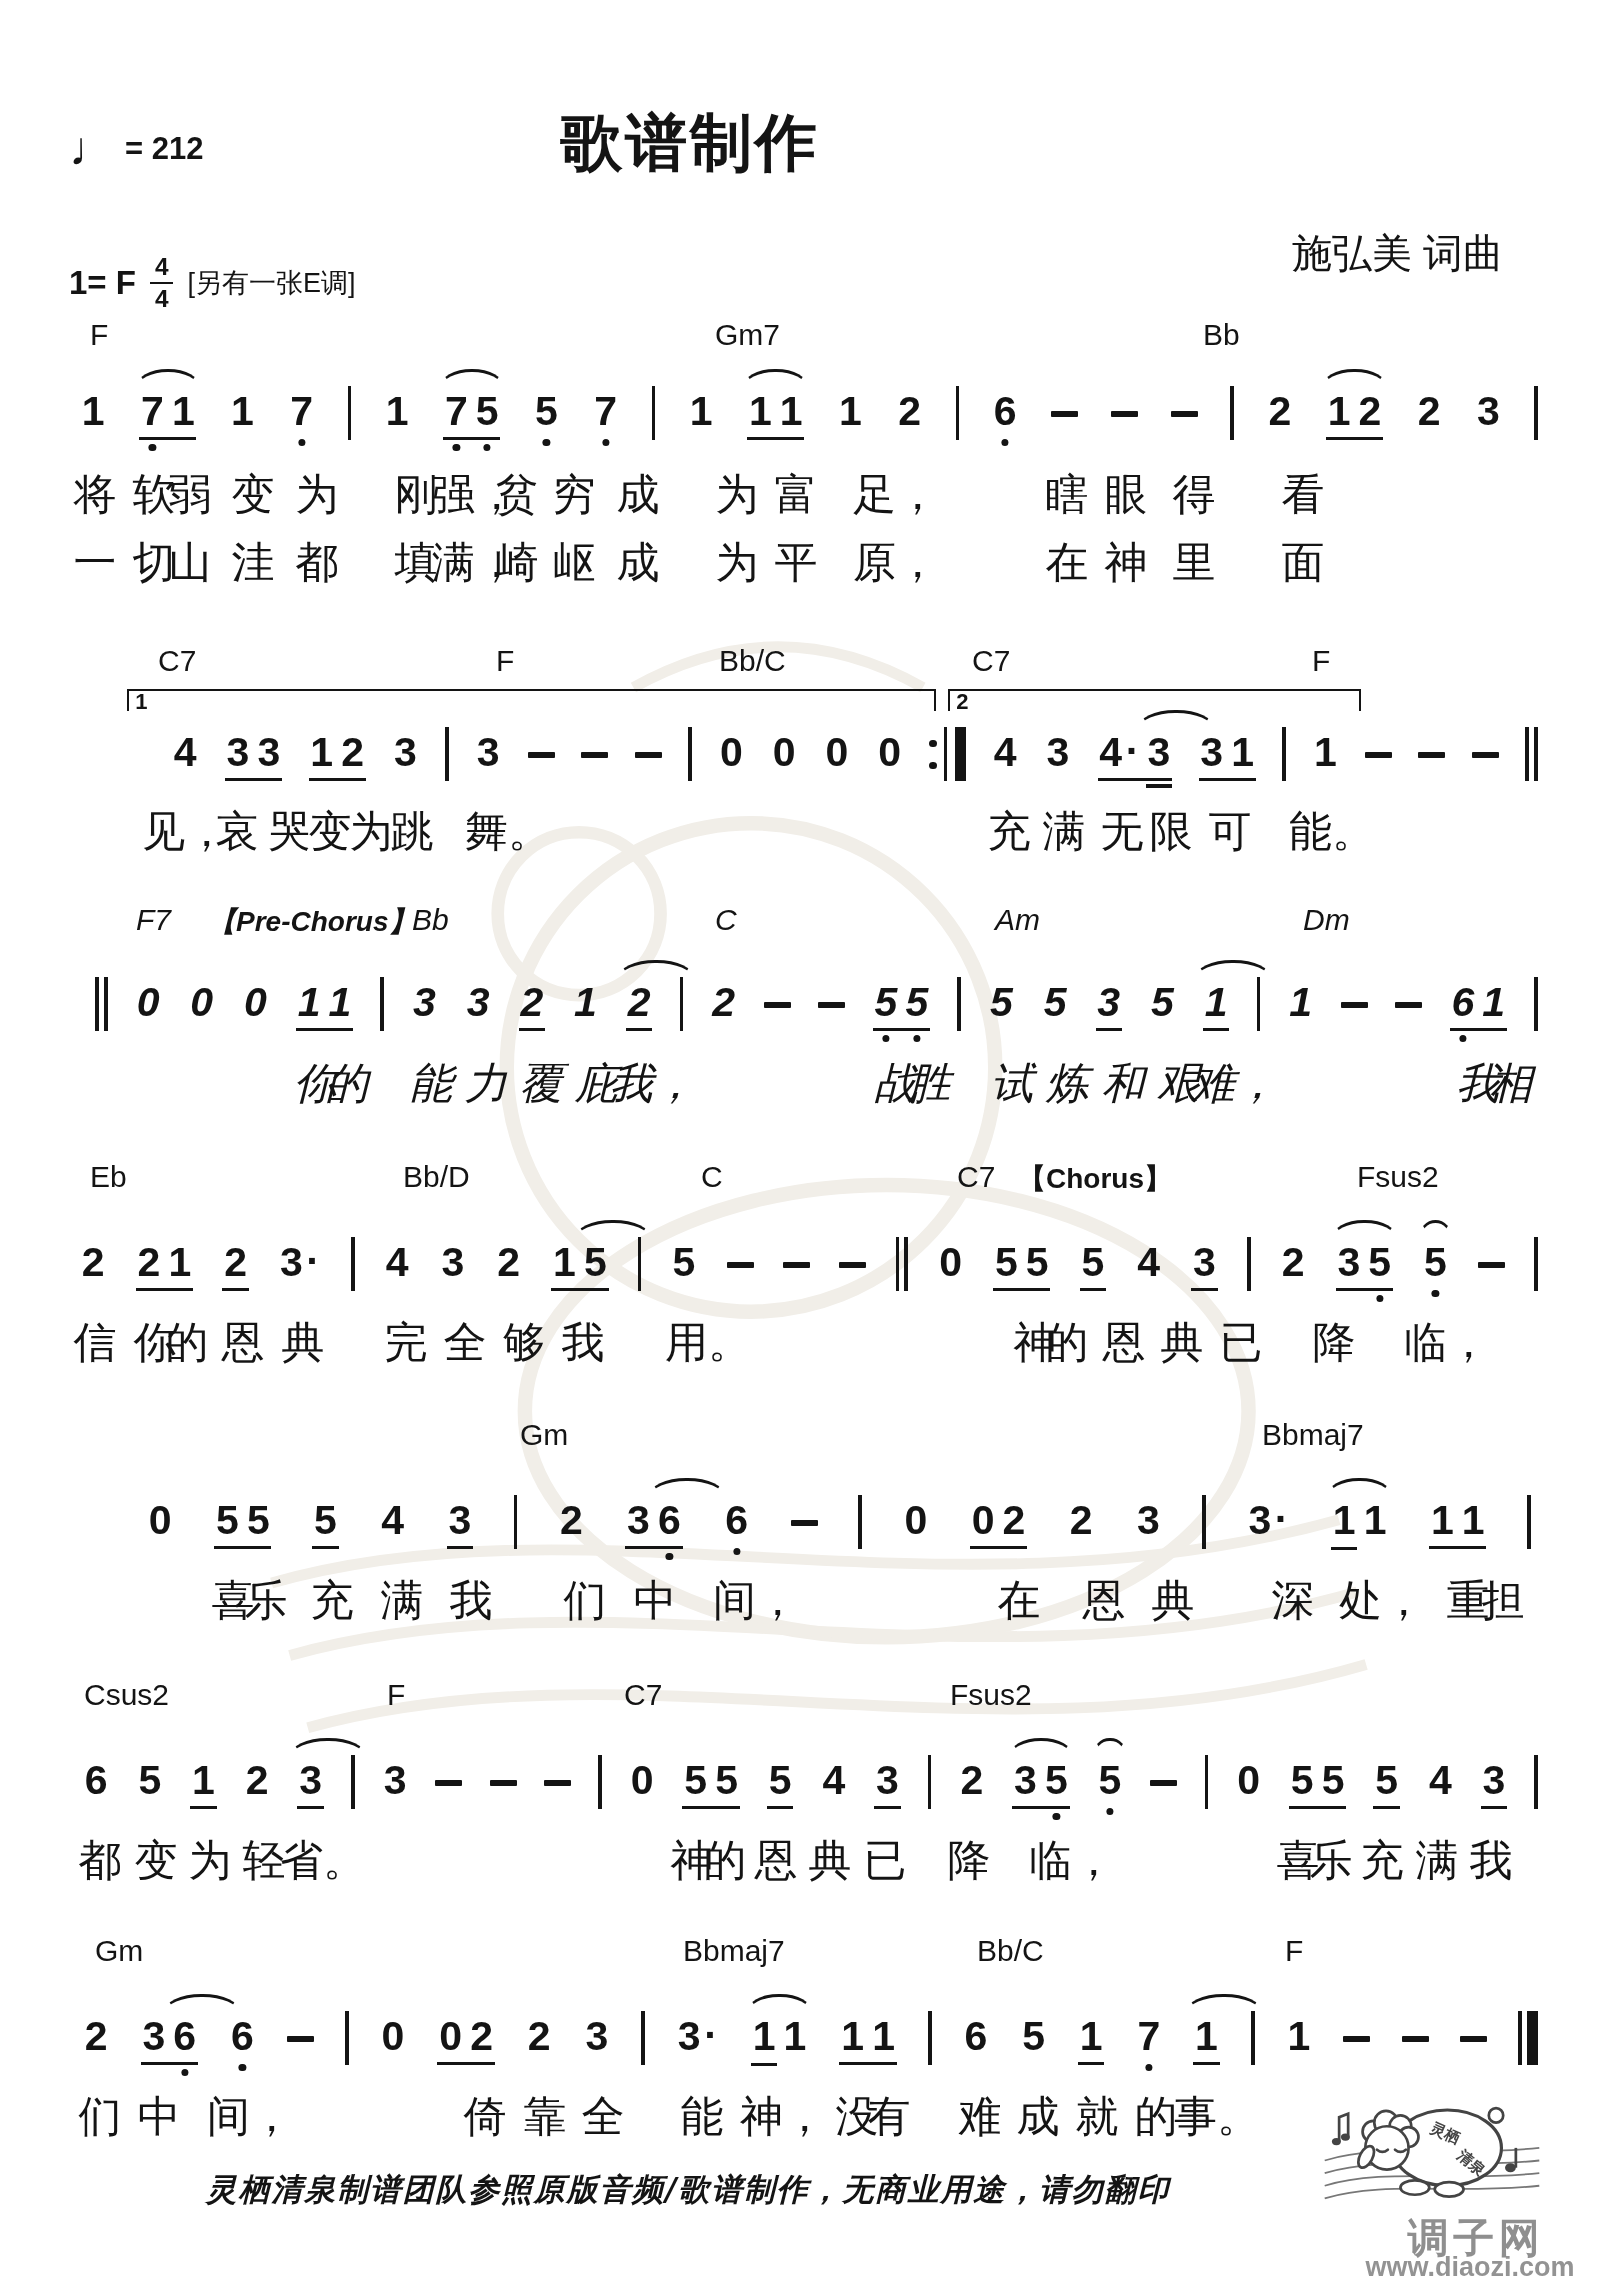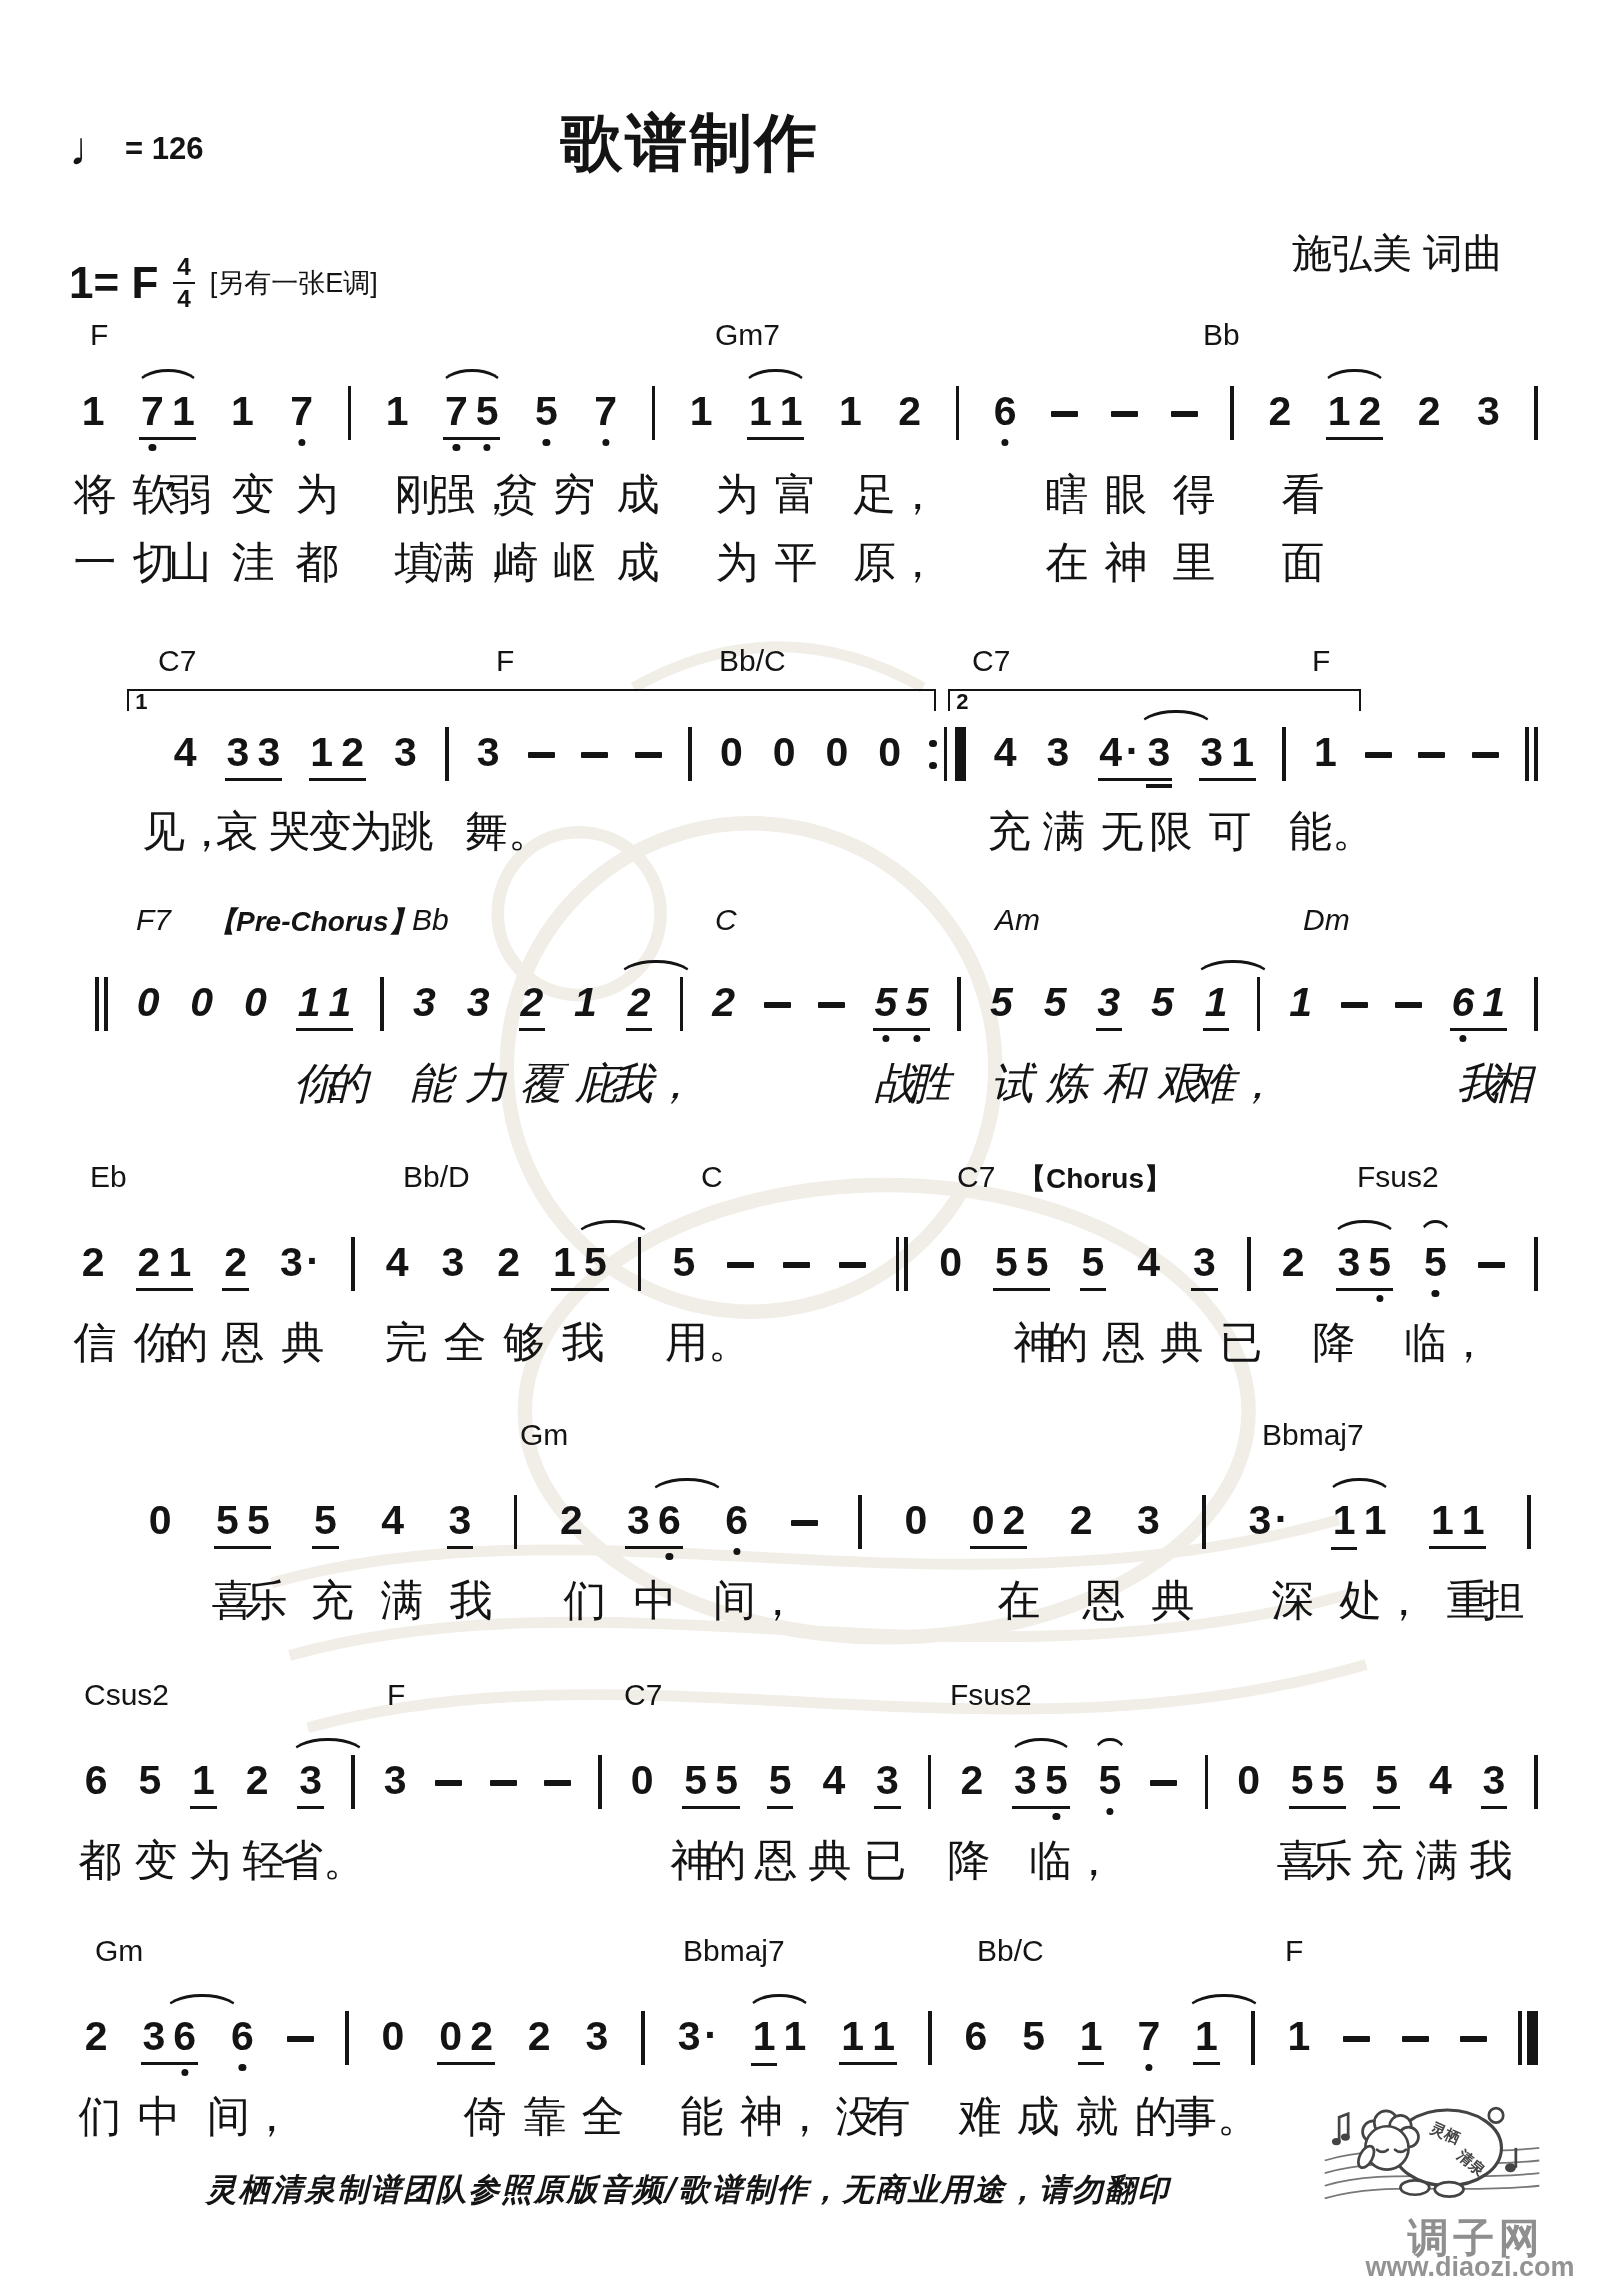--- a/index.html
+++ b/index.html
@@ -8,21 +8,21 @@
   
   .tempo{position:absolute;left:69px;top:125px;display:flex;align-items:center;gap:9px;}
   .tempo .glyph{font-size:47px;line-height:47px;}
   .tempo .val{font-size:31px;font-weight:600;}
   .title{position:absolute;left:690px;top:101px;transform:translateX(-50%);
          font-size:62px;font-weight:900;letter-spacing:2.7px;white-space:nowrap;}
   .subtitle{position:absolute;left:690px;top:199px;transform:translateX(-50%);
          font-size:33px;font-weight:500;white-space:nowrap;}
   .composer{position:absolute;left:1292px;top:226px;font-size:40px;font-weight:500;white-space:nowrap;}
   .keyline{position:absolute;left:69px;top:255px;display:flex;align-items:center;gap:14.5px;}
-  .keyline .k1{font-size:44px;font-weight:600;}
+  .keyline .k1{font-size:33px;font-weight:600;}
   .frac{display:flex;flex-direction:column;align-items:center;font-size:24.4px;font-weight:700;line-height:1;}
   .frac .ftop{border-bottom:2.7px solid #141414;padding:0 4.5px 2.7px;}
   .frac .fbot{padding-top:2.7px;}
   .keynote{font-size:27px;font-weight:500;}
   
   .system{position:absolute;left:0;width:100%;height:271px;z-index:2;}
   .chord{position:absolute;top:0;font-size:30px;font-weight:500;white-space:nowrap;}
   .chord.section{font-weight:700;font-size:28px;}
   .volta{position:absolute;height:20px;border-top:2.7px solid #141414;
          border-left:2.7px solid #141414;border-right:2.7px solid #141414;}
@@ -77,21 +77,21 @@
     <circle cx="640" cy="1010" r="90" stroke="#f1eee8" stroke-width="14"></circle>
     <ellipse cx="980" cy="1560" rx="400" ry="250" stroke="#f1eee8" stroke-width="16"></ellipse>
     <path d="M300 1750 C 650 1650, 1050 1800, 1480 1680" stroke="#f1eee8" stroke-width="12"></path>
     <path d="M320 1830 C 680 1730, 1080 1880, 1500 1760" stroke="#f1eee8" stroke-width="12"></path>
     <path d="M340 1910 C 700 1810, 1100 1960, 1510 1840" stroke="#f1eee8" stroke-width="12"></path>
     <path d="M700 760 q 160 -90 320 0" stroke="#f1eee8" stroke-width="12"></path>
   </svg>
 
   <div class="tempo">
     <span class="glyph">♩</span>
-    <span class="val">= 126</span>
+    <span class="val">= 212</span>
   </div>
   <div class="title">歌谱制作</div>
   <div class="composer">施弘美 词曲</div>
   <div class="keyline">
     <span class="k1">1=  F</span>
     <span class="frac">
       <span class="ftop">4</span>
       <span class="fbot">4</span>
     </span>
     <span class="keynote">[另有一张E调]</span>

